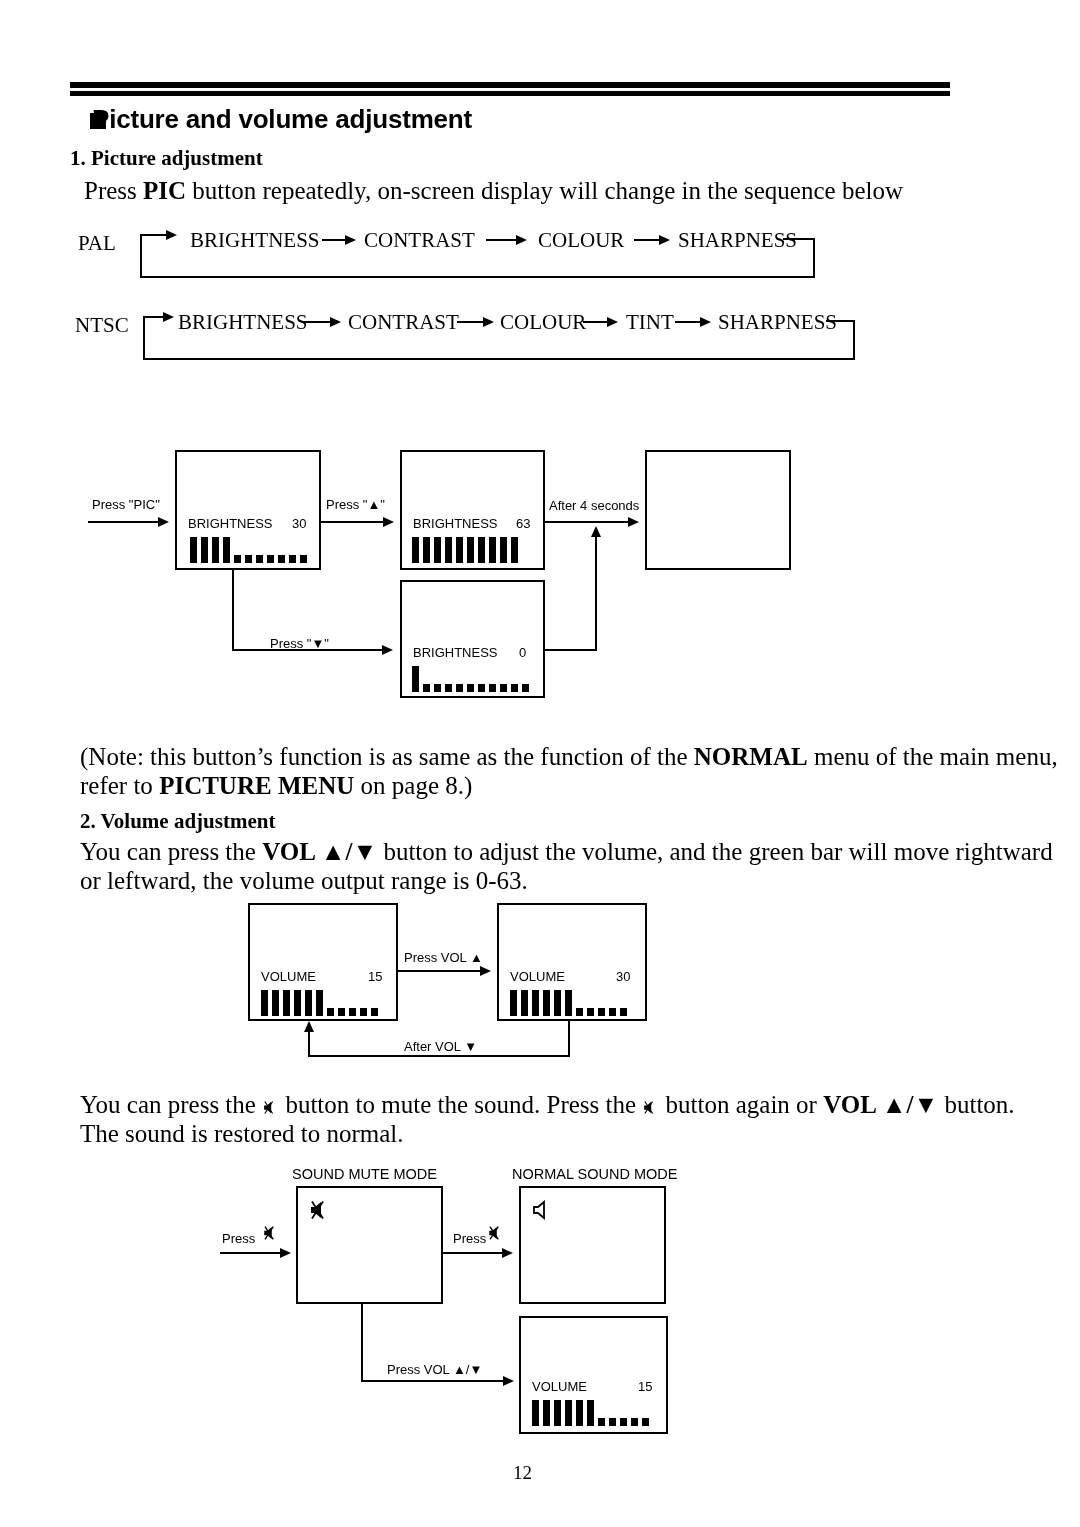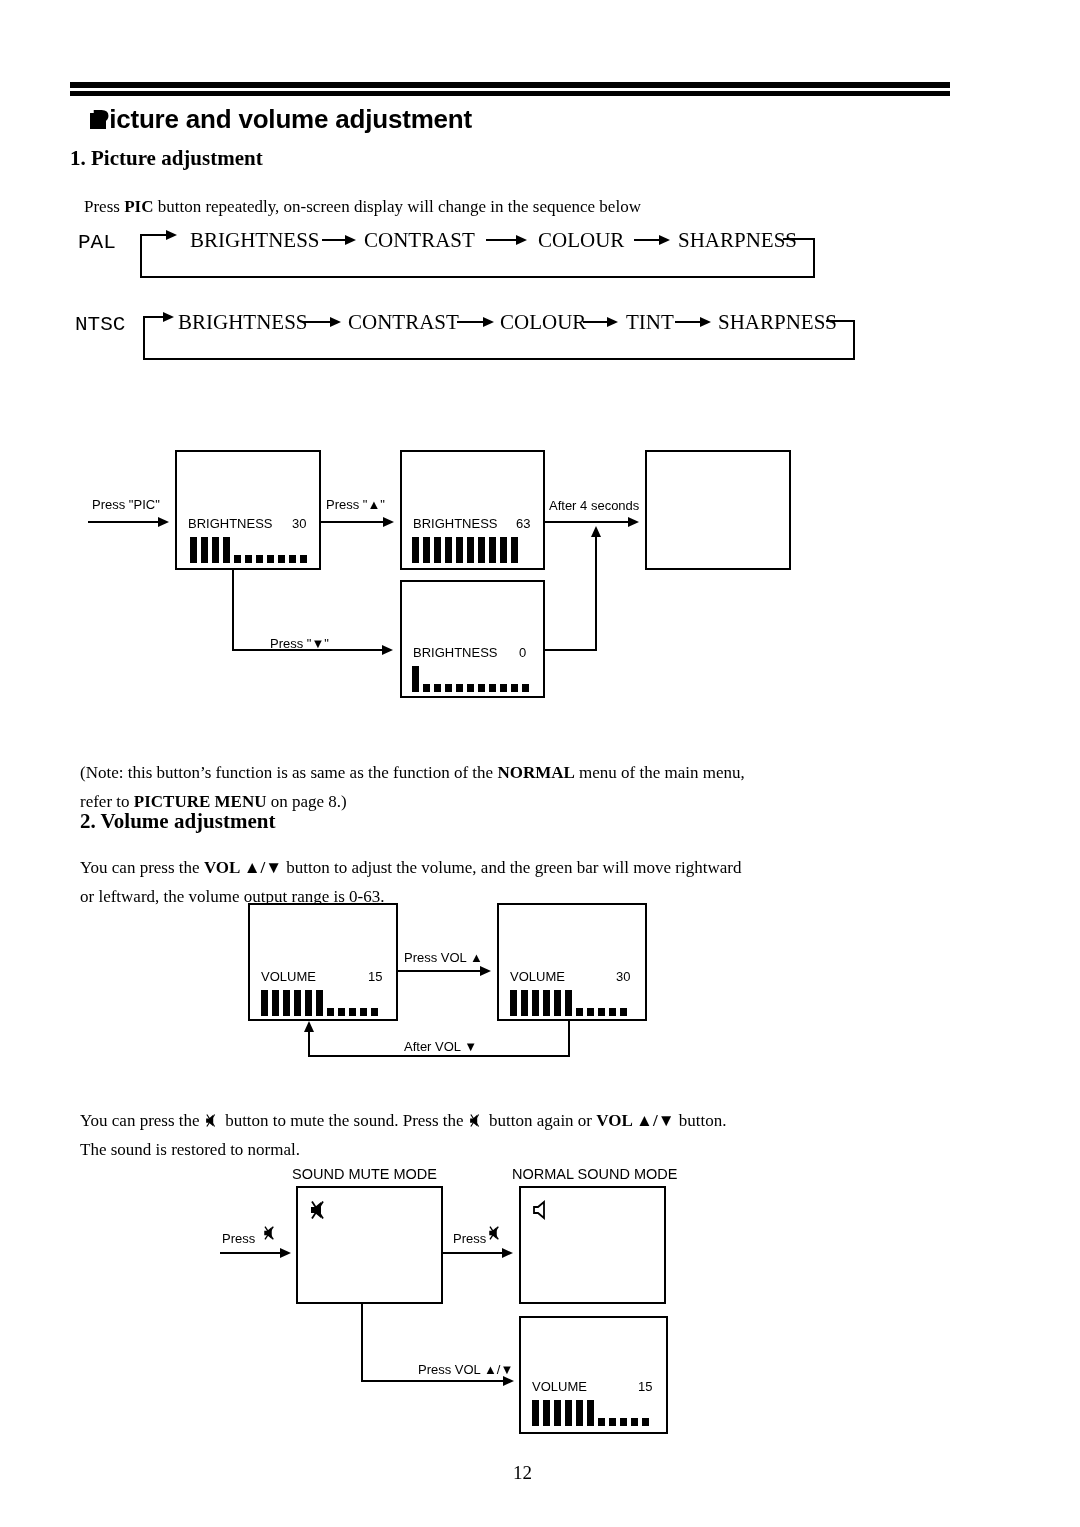--- a/index.html
+++ b/index.html
@@ -12,35 +12,35 @@
   .rule-group{position:absolute;left:70px;top:82px;width:880px;}
   .rule-a{height:6px;background:#000;}
   .rule-gap{height:3px;background:#fff;}
   .rule-b{height:5px;background:#000;}
 
   
   .h1{position:absolute;left:92px;top:104px;font-family:"Liberation Sans",sans-serif;
       font-weight:bold;font-size:26px;letter-spacing:-0.2px;}
   .h1-bullet{position:absolute;left:90px;top:113px;width:16px;height:16px;background:#000;}
   .h2{position:absolute;font-family:"Liberation Serif",serif;font-weight:bold;font-size:21px;}
-  .para{position:absolute;font-family:"Liberation Serif",serif;font-size:17px;line-height:29px;margin-top:16px;}
+  .para{position:absolute;font-family:"Liberation Serif",serif;font-size:25px;line-height:29px;}
   .b{font-weight:bold;}
 
   
   .hline{position:absolute;background:#000;height:2px;}
   .vline{position:absolute;background:#000;width:2px;}
   .box{position:absolute;border:2px solid #000;background:#fff;box-sizing:border-box;}
 
   .arrow-r{position:absolute;width:0;height:0;border-top:5px solid transparent;
            border-bottom:5px solid transparent;border-left:11px solid #000;}
   .arrow-u{position:absolute;width:0;height:0;border-left:5px solid transparent;
            border-right:5px solid transparent;border-bottom:11px solid #000;}
 
   
-  .seq-label{position:absolute;font-family:Liberation Mono, monospace;font-size:21px;}
+  .seq-label{position:absolute;font-family:Liberation Serif, serif;font-size:21px;}
   .seq-item{position:absolute;font-family:"Liberation Serif",serif;font-size:21px;white-space:nowrap;}
 
   
   .osd-label{position:absolute;font-family:"Liberation Sans",sans-serif;font-size:13px;white-space:nowrap;}
   .osd-value{position:absolute;font-family:"Liberation Sans",sans-serif;font-size:13px;}
   .bars{position:absolute;display:flex;align-items:flex-end;}
   .bars i{display:block;background:#000;margin-right:4px;}
   .bars i.on{width:7px;height:26px;}
   .bars i.off{width:7px;height:8px;}
 
@@ -314,17 +314,17 @@
       <i class="off"></i>
       <i class="off"></i>
       <i class="off"></i>
       <i class="off"></i>
       <i class="off"></i>
     </div>
 
   <div class="vline" style="left:361px;top:1304px;height:78px;"></div>
   <div class="hline" style="left:361px;top:1380px;width:145px;"></div>
   <div class="arrow-r" style="left:503px;top:1376px;"></div>
-  <div class="note" style="left:418px;top:1362px;">Press VOL ▲/▼</div>
+  <div class="note" style="left:387px;top:1362px;">Press VOL ▲/▼</div>
 
   <div class="pagenum" style="left:513px;top:1462px;">12</div>
 
 </div>
 
 </body></html>

